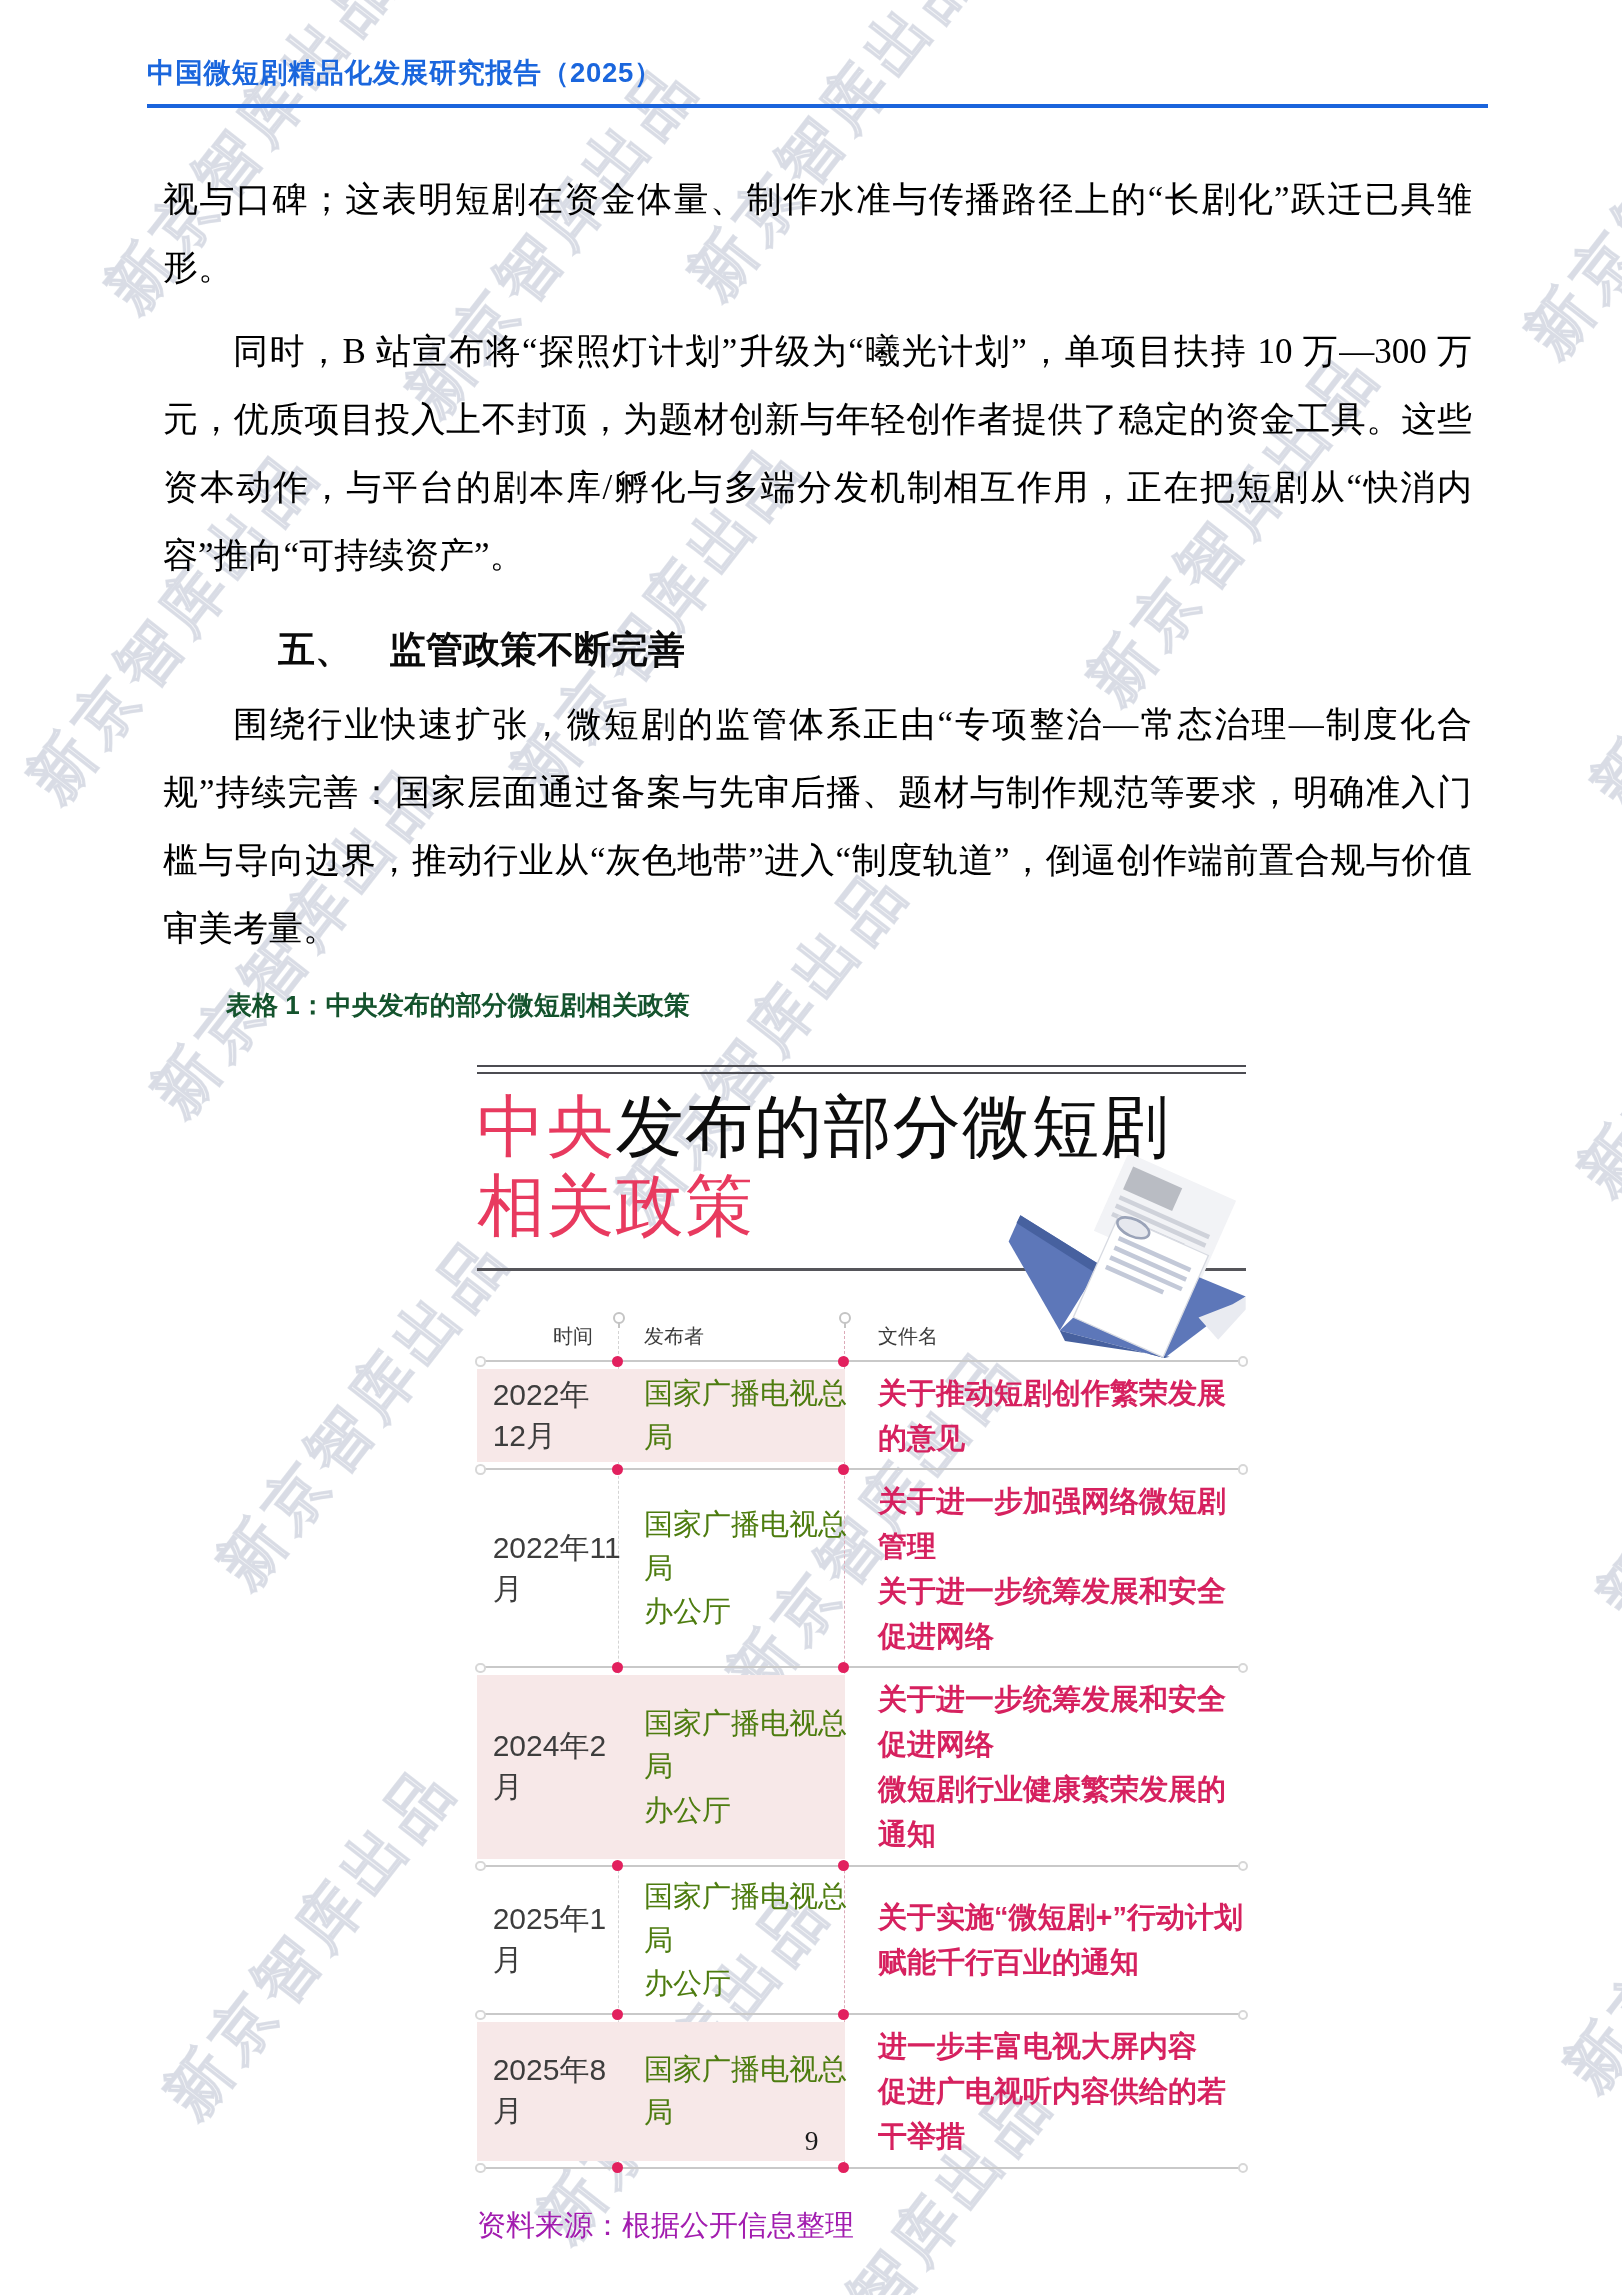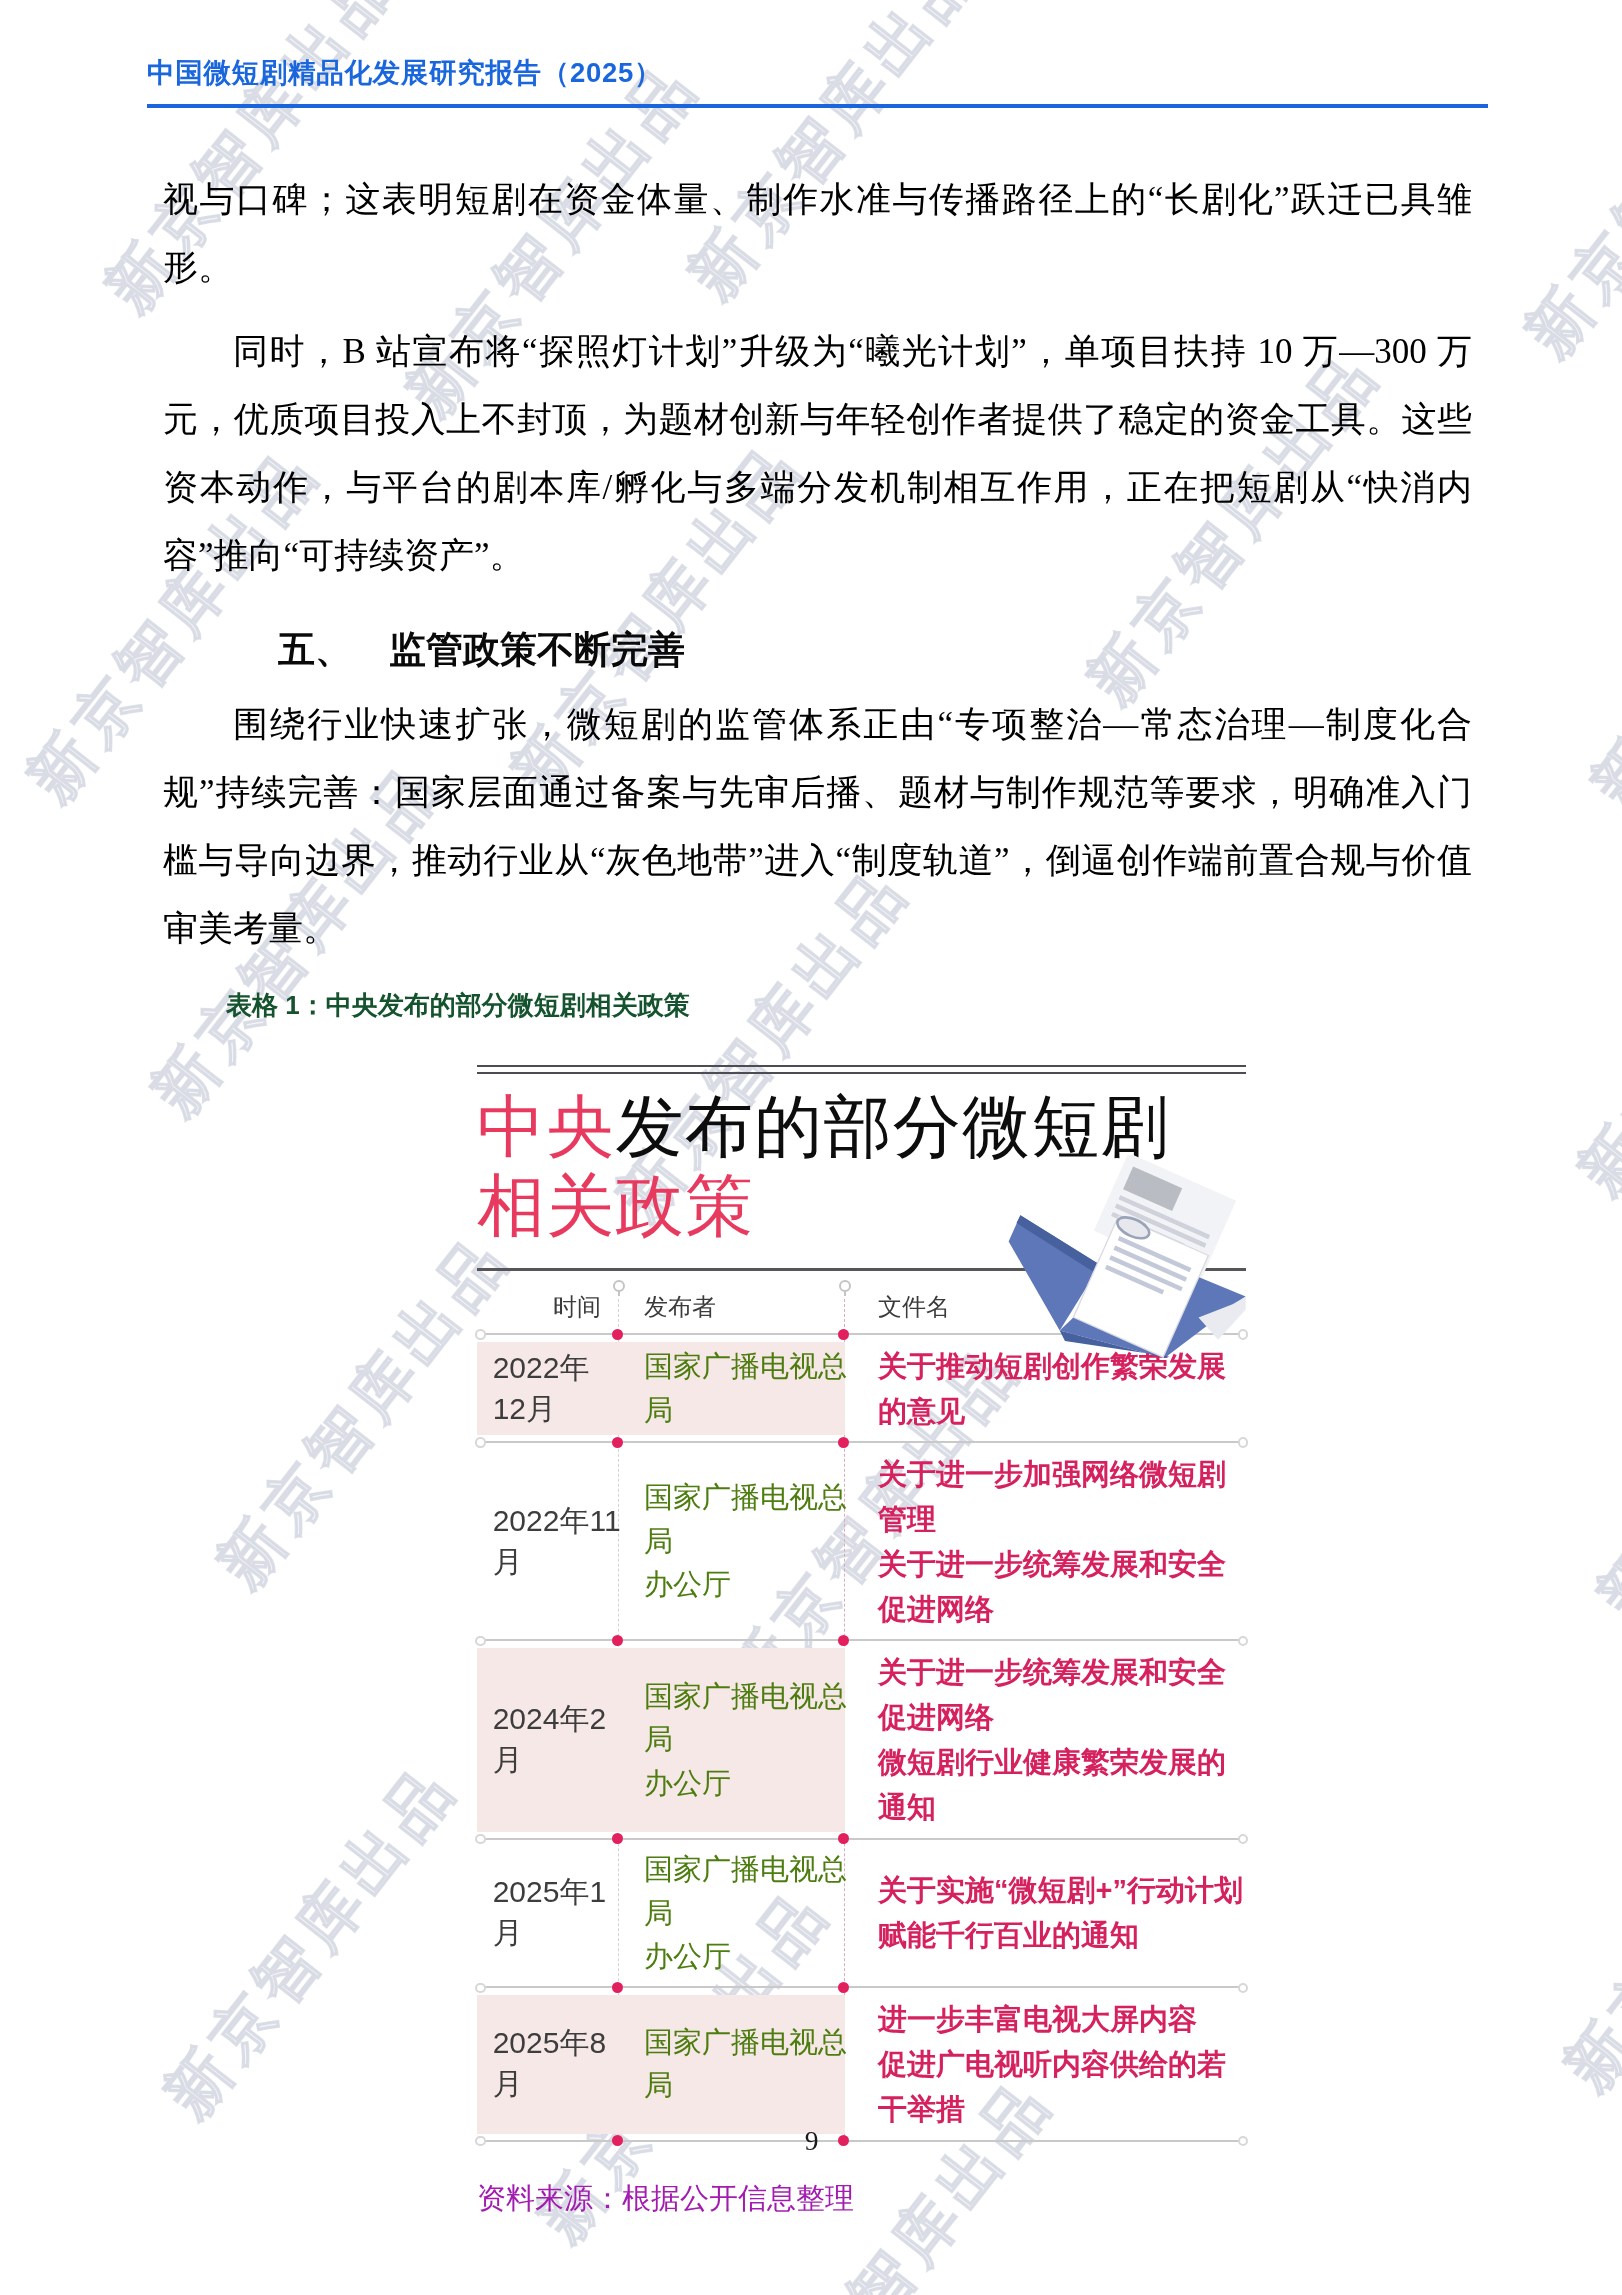--- a/index.html
+++ b/index.html
@@ -34,21 +34,21 @@
   .ig-title .accent{color:#e83a5f;}
   .ig-title .line2{display:block;color:#e83a5f;}
   .ig-singleline{margin-top:23.6px;height:2.6px;background:#55555a;}
   .laptop{position:absolute;right:-5.2px;top:90px;z-index:2;}
   
   .ig-table{position:relative;}
   .ig-divider{position:absolute;top:27.5px;bottom:1.3px;width:0;z-index:0;}
   .ig-divider.d1{left:141px;border-left:1.3px dashed #d4d4d4;}
   .ig-divider.d2{left:367px;border-left:1.3px dashed #dcaab8;}
   .ig-headrow{position:relative;display:flex;padding:19.6px 0 10.5px 0;
-              font-size:24px;color:#3b3b3b;}
+              font-size:20px;color:#3b3b3b;margin-top:32px;}
   .hc1{width:145px;padding-left:76px;box-sizing:border-box;}
   .hc2{width:226px;padding-left:22px;box-sizing:border-box;}
   .hc3{flex:1;padding-left:30px;box-sizing:border-box;}
   .pin{position:absolute;top:9.2px;width:7.9px;height:7.9px;border:2.6px solid #c4c4c4;
        border-radius:50%;background:#fff;}
   .pin::after{content:"";position:absolute;left:50%;top:100%;width:2px;height:5.9px;
               background:#c4c4c4;transform:translateX(-50%);}
   .pin.p1{left:136px;} .pin.p2{left:362px;}
   .tl{position:relative;height:2.6px;}
   .tl .bar{position:absolute;left:5.2px;right:5.2px;top:0;height:2px;background:#c9c9c9;}

